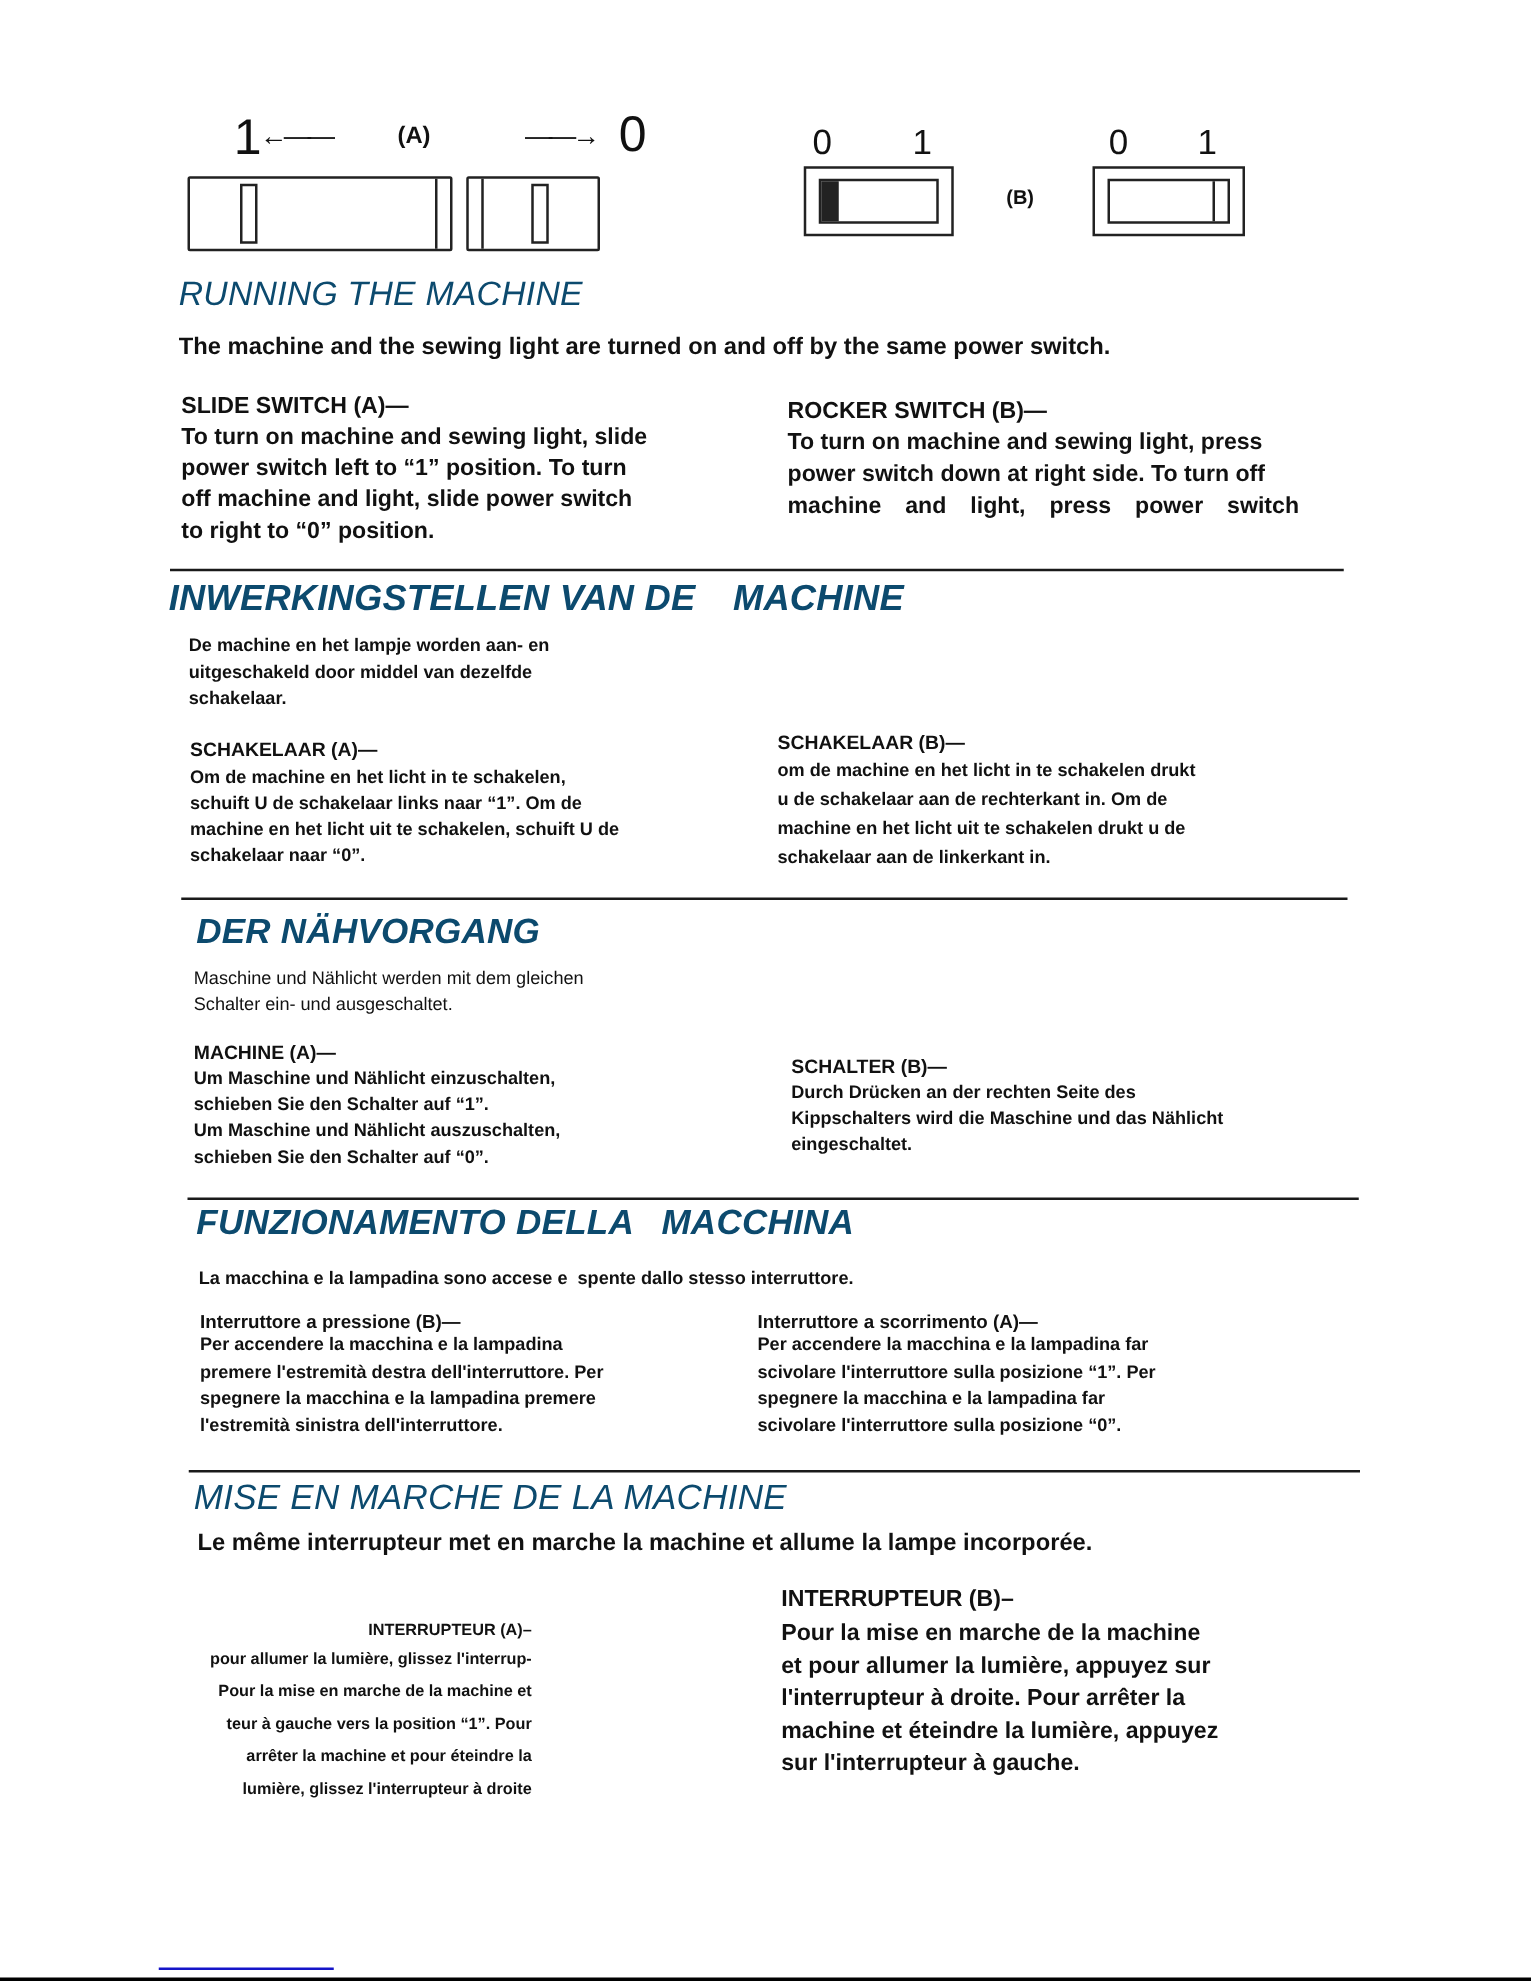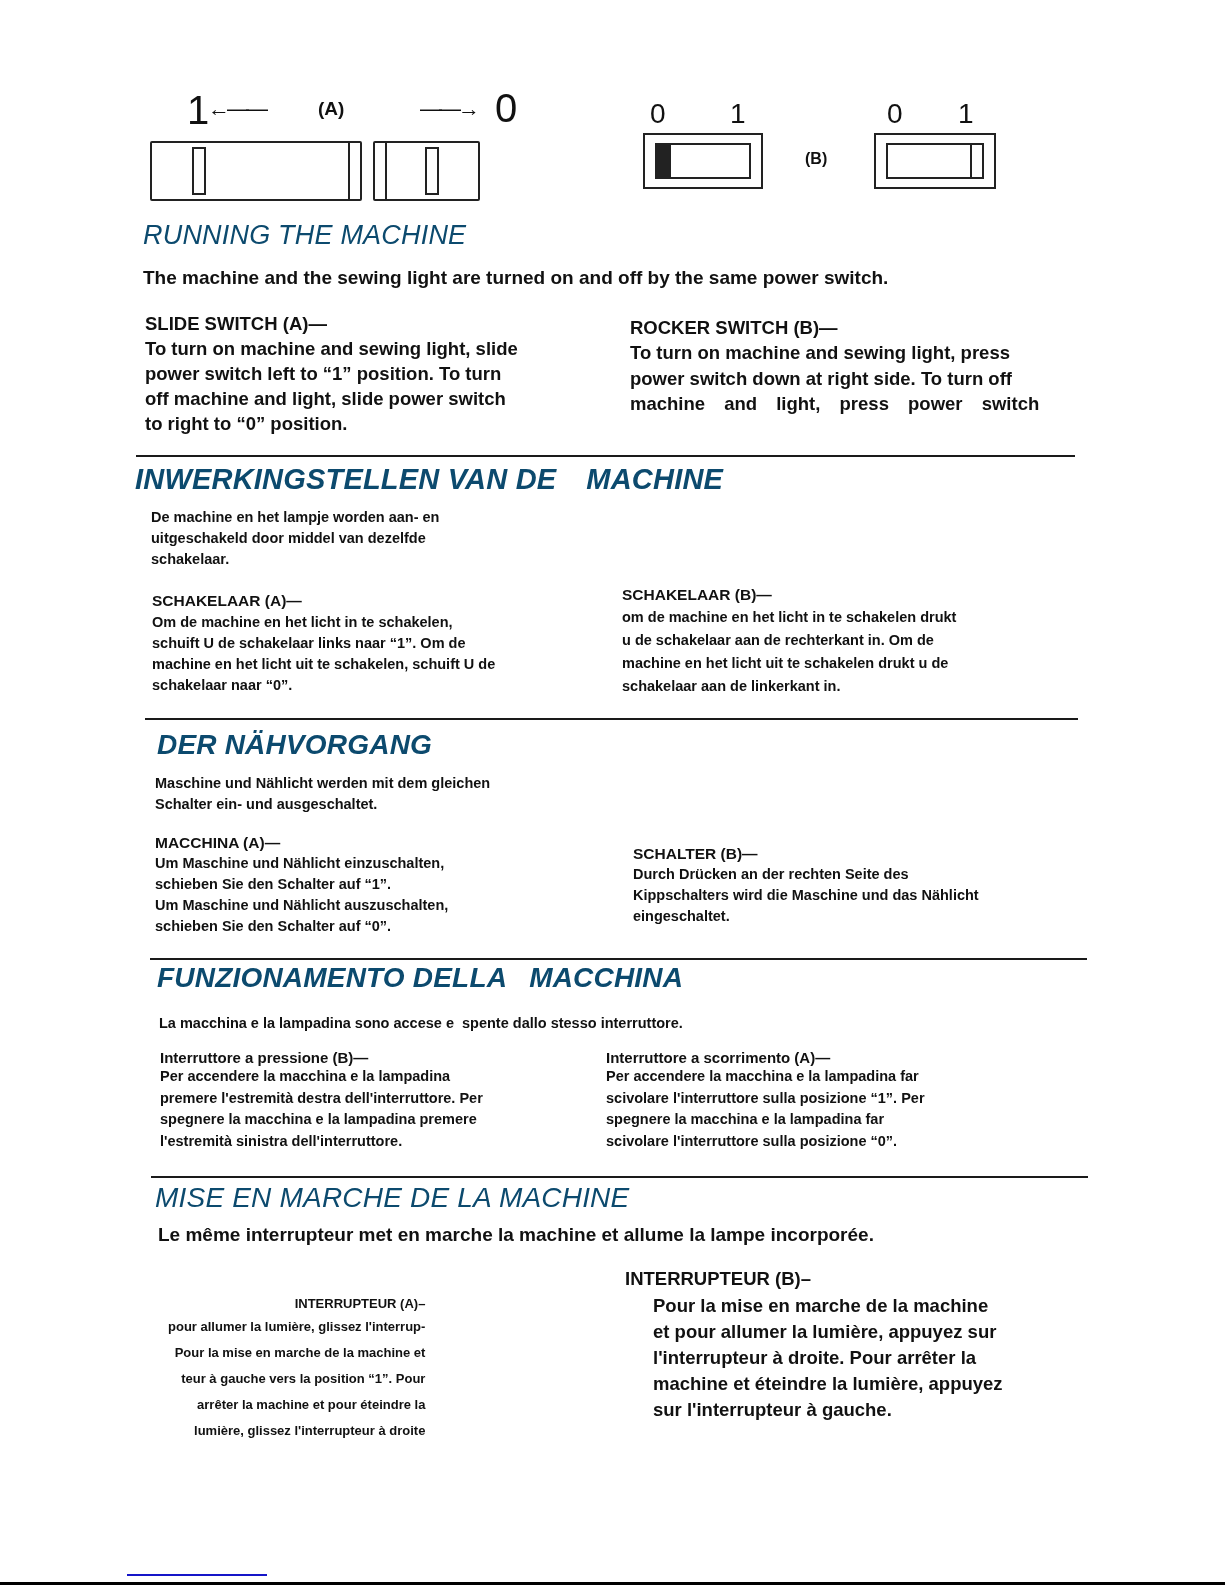--- a/index.html
+++ b/index.html
@@ -113,27 +113,27 @@
       <span class="line">machine en het licht uit te schakelen drukt u de</span>
       <span class="line">schakelaar aan de linkerkant in.</span>
     </div>
   </div>
 </section>
 
 <div class="rule" style="left:145px; top:718px; width:933px;"></div>
 
 <section>
   <div class="abs h-title" style="left:157px; top:729px; font-size:28px; font-weight:bold;">DER NÄHVORGANG</div>
-  <div class="abs" style="left:155px; top:773px; font-size:14.5px; font-weight:bold; line-height:21px;">
+  <div class="abs" style="left:155px; top:773px; font-size:14.5px; font-weight:normal; line-height:21px;">
     <span class="line">Maschine und Nählicht werden mit dem gleichen</span>
     <span class="line">Schalter ein- und ausgeschaltet.</span>
   </div>
 
   <div class="abs" style="left:155px; top:834px; font-size:14.5px; font-weight:bold;">
-    <div class="sub" style="font-size:15.5px; margin-bottom:1px;">MACCHINA (A)—</div>
+    <div class="sub" style="font-size:15.5px; margin-bottom:1px;">MACHINE (A)—</div>
     <div style="line-height:21px;">
       <span class="line">Um Maschine und Nählicht einzuschalten,</span>
       <span class="line">schieben Sie den Schalter auf “1”.</span>
       <span class="line">Um Maschine und Nählicht auszuschalten,</span>
       <span class="line">schieben Sie den Schalter auf “0”.</span>
     </div>
   </div>
 
   <div class="abs" style="left:633px; top:845px; font-size:14.5px; font-weight:bold;">
     <div class="sub" style="font-size:15.5px; margin-bottom:1px;">SCHALTER (B)—</div>
@@ -186,21 +186,21 @@
       <span class="line">pour allumer la lumière, glissez l'interrup-</span>
       <span class="line">Pour la mise en marche de la machine et</span>
       <span class="line">teur à gauche vers la position “1”. Pour</span>
       <span class="line">arrêter la machine et pour éteindre la</span>
       <span class="line">lumière, glissez l'interrupteur à droite</span>
     </div>
   </div>
 
   <div class="abs" style="left:625px; top:1268px; font-size:18.5px; font-weight:bold;">
     <div class="sub" style="margin-bottom:3px;">INTERRUPTEUR (B)–</div>
-    <div style="line-height:26px;margin-left:28px;">
+    <div style="line-height:26px;">
       <span class="line">Pour la mise en marche de la machine</span>
       <span class="line">et pour allumer la lumière, appuyez sur</span>
       <span class="line">l'interrupteur à droite. Pour arrêter la</span>
       <span class="line">machine et éteindre la lumière, appuyez</span>
       <span class="line">sur l'interrupteur à gauche.</span>
     </div>
   </div>
 </section>
 
 <div class="blue-link"></div>

